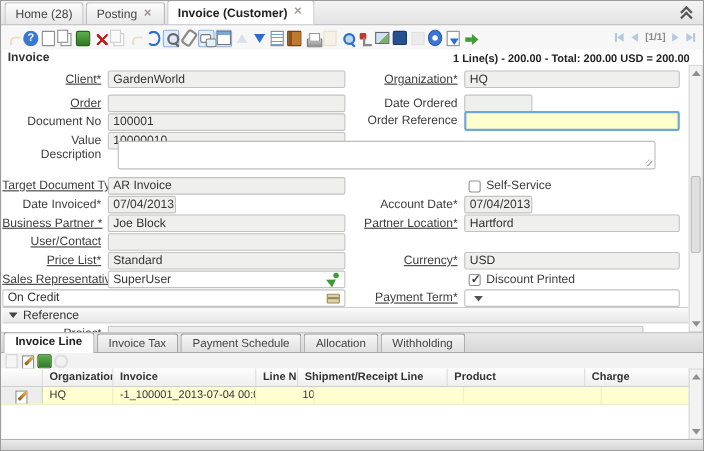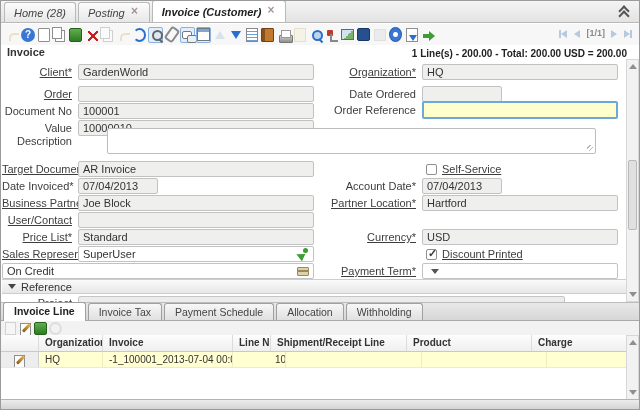--- a/index.html
+++ b/index.html
@@ -2,21 +2,21 @@
 <html><head>
 <meta charset="utf-8">
 <style>
   * { box-sizing: border-box; margin:0; padding:0; }
   html,body { background:#fff; }
   body { font-family:"Liberation Sans", sans-serif; font-size:11px; color:#333; }
   #win { position:relative; width:640px; height:410px; border:1px solid #9b9b9b; background:#fff; overflow:hidden; }
 
   
   .tabbar { position:absolute; top:0; left:0; right:0; height:22px; background:linear-gradient(#f4f4f4,#e3e3e3); border-bottom:1px solid #b9b9b9; display:flex; align-items:flex-end; padding-left:3px; }
-  .wtab { display:flex; align-items:center; gap:5px; height:20px; padding:0 9px; margin-right:2px; border:1px solid #b9b9b9; border-bottom:none; border-radius:3px 3px 0 0; background:linear-gradient(#fcfcfc,#e7e7e7); color:#444; cursor:default;font-style:italic; }
+  .wtab { display:flex; align-items:center; gap:5px; height:20px; padding:0 9px; margin-right:2px; border:1px solid #b9b9b9; border-bottom:none; border-radius:3px 3px 0 0; background:linear-gradient(#fcfcfc,#e7e7e7); color:#444; cursor:default; }
   .wtab.active { background:#fff; font-weight:bold; color:#222; height:22px; }
   .xico { width:10px; height:10px; position:relative; opacity:.65; }
   .xico::before { content:"×"; position:absolute; left:1px; top:-4px; font-size:12px; color:#7b5e5e; font-weight:bold; }
   .chev { position:absolute; top:4px; right:8px; width:14px; height:13px; }
   .chev::before,.chev::after { content:""; position:absolute; left:3px; width:6px; height:6px; border-left:2px solid #555; border-top:2px solid #555; transform:rotate(45deg); }
   .chev::before{ top:2px } .chev::after{ top:7px }
 
   
   .toolbar { position:absolute; top:23px; left:0; right:0; height:21px; background:#f7f7f7; display:flex; align-items:center; padding-left:4px; }
   .tbi { width:15px; height:16px; margin-right:1px; display:inline-flex; align-items:center; justify-content:center; position:relative; border:1px solid transparent; border-radius:2px; font-size:11px; }
@@ -69,33 +69,33 @@
   .pnav.first::after { left:-1px; } .pnav.last::after { right:-1px; }
   .pagetext { color:#8a8a8a; font-weight:bold; }
   .wintitle { position:absolute; top:45px; left:6px; font-weight:bold; font-size:11px; color:#333; }
   .status { position:absolute; top:47px; right:12px; font-weight:bold; font-size:10px; color:#222; }
 
   
   .form { position:absolute; top:58px; left:1px; width:624px; height:243px; background:#fff; overflow:hidden; }
   .frow { position:absolute; height:16px; display:flex; align-items:center; }
   .frow.l { left:0; width:312px; }
   .frow.r { left:318px; width:298px; }
-  .lbl { width:76px; text-align:right; padding-right:6px; color:#3d3d3d; font-size:11px; white-space:nowrap; flex:none; }
+  .lbl { width:96px; text-align:right; padding-right:6px; color:#3d3d3d; font-size:11px; white-space:nowrap; flex:none; }
   .frow.r .lbl { width:102px; }
   .lnk { text-decoration:underline; }
   .fld { flex:1; height:16px; line-height:14px; padding:0 4px; border:1px solid #c2c2c2; border-radius:2px; background:#fff; color:#333; font-size:11px; white-space:nowrap; overflow:hidden; display:flex; align-items:center; }
   .fld.ro { background:#efefee; }
-  .fld.date { flex:none; width:80px; }
+  .fld.date { flex:none; width:62px; }
   .fld.focus { background:#ffffce; border:2px solid #6ea8d8; height:18px; }
   .fld .val { flex:1; }
   .ta { position:absolute; left:105px; top:0; width:489px; height:26px; border:1px solid #bdbdbd; border-radius:2px; background:#fff; }
   .ta::after { content:""; position:absolute; right:2px; bottom:2px; width:6px; height:6px; background:repeating-linear-gradient(135deg,transparent 0 2px,#b5b5b5 2px 3px); }
   .cb { width:11px; height:11px; background:#fff; border:1px solid #8f8f8f; border-radius:2px; position:relative; margin:0 5px 0 4px; flex:none; }
   .cb.checked::after { content:"✓"; position:absolute; left:1px; top:-3px; font-size:11px; color:#3c3c3c; font-weight:bold; }
-  .cblabel { color:#3d3d3d;text-decoration:underline; }
+  .cblabel { color:#3d3d3d; }
   .caret { width:0; height:0; border-left:4px solid transparent; border-right:4px solid transparent; border-top:5px solid #555; margin-left:4px; flex:none; }
   .lookup { width:13px; height:13px; position:relative; flex:none; }
   .lookup::before { content:""; position:absolute; right:1px; top:0; width:5px; height:5px; background:#3f9c35; border-radius:50%; }
   .lookup::after { content:""; position:absolute; left:0; top:4px; border-top:4px solid transparent; border-bottom:4px solid transparent; border-right:8px solid #3f9c35; transform:rotate(25deg); }
   .payico { width:12px; height:9px; background:#ddd0ab; border:1px solid #9a8a5a; border-radius:1px; position:relative; flex:none; }
   .payico::after { content:""; position:absolute; left:0; right:0; top:2px; height:2px; background:#9a8a5a; }
 
   .refbar { position:absolute; left:0; right:0; top:220px; height:15px; background:linear-gradient(#fafafa,#e7e7e7); border-top:1px solid #cdcdcd; border-bottom:1px solid #cdcdcd; display:flex; align-items:center; padding-left:6px; gap:5px; }
   .refbar .tri { width:0; height:0; border-left:4px solid transparent; border-right:4px solid transparent; border-top:5px solid #444; flex:none; }
   .refbar .rlabel { font-weight:normal; color:#333; font-size:11px; }

